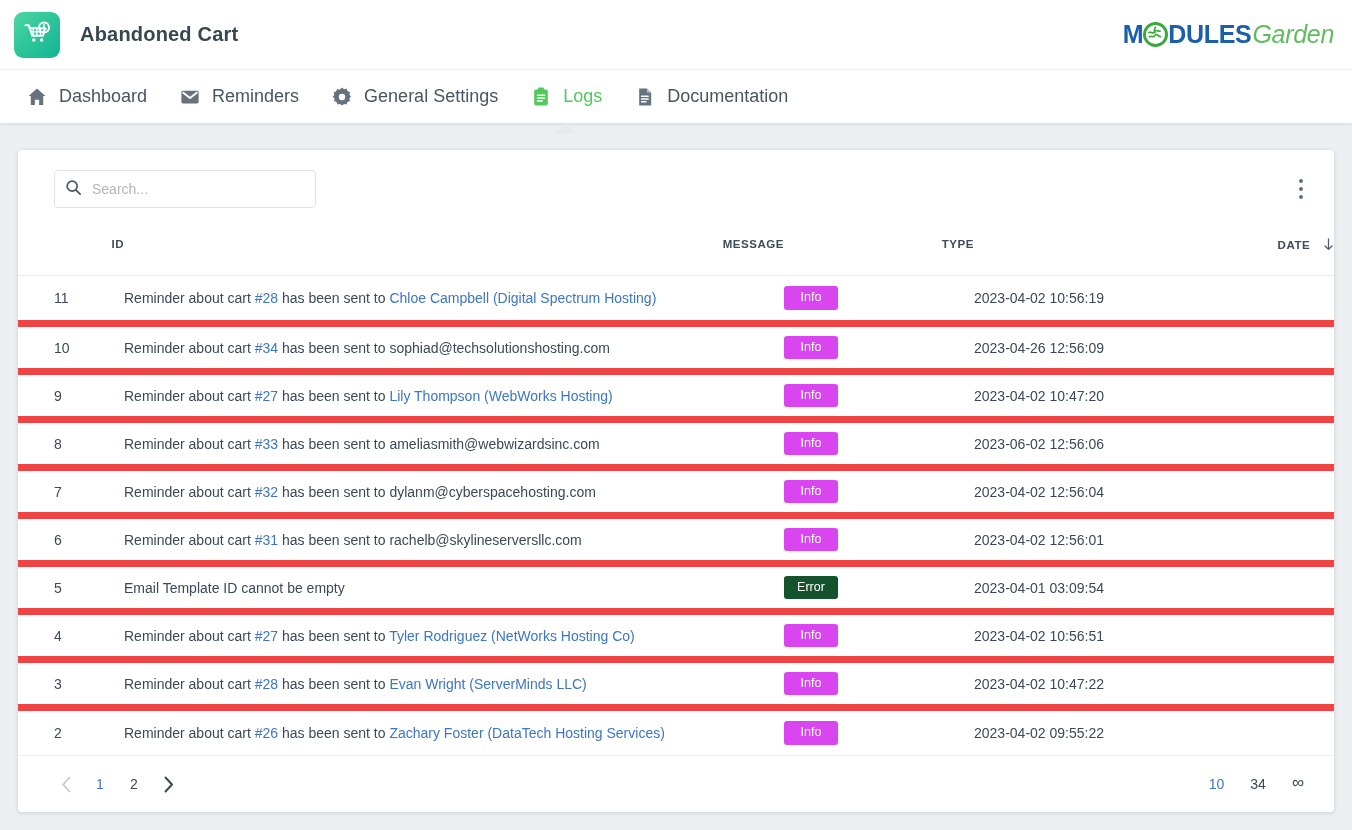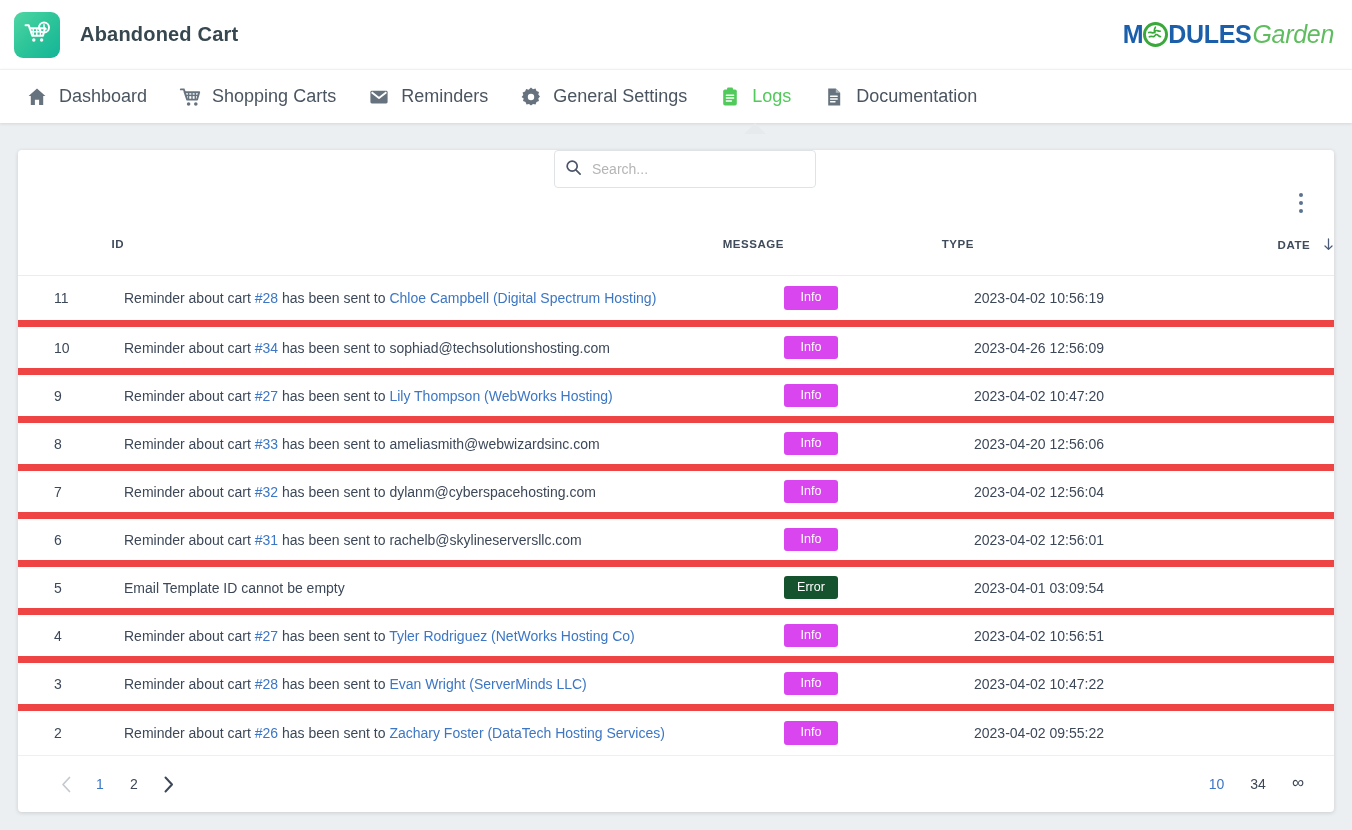--- a/index.html
+++ b/index.html
@@ -101,21 +101,20 @@
     background: #ffffff;
     border-radius: 4px;
     box-shadow: 0 1px 4px rgba(0,0,0,0.14);
     overflow: hidden;
   }
   .card-toolbar {
     height: 78px;
     display: flex;
     align-items: center;
     padding: 0 18px 0 18px;
-    flex-direction: column;
   }
   .search-box {
     width: 262px;
     height: 38px;
     border: 1px solid #dfe3e6;
     border-radius: 4px;
     display: flex;
     align-items: center;
     padding: 0 10px;
     gap: 10px;
@@ -244,33 +243,20 @@
 
   <div class="nav-item">
     <span class="nav-ico">
       <svg width="22" height="22" viewBox="0 0 22 22">
           <path d="M11 2.6 2.6 10h2.2v9h4.1v-5.2h4.2V19h4.1v-9h2.2L11 2.6z" fill="#66737f"></path>
         </svg>
     </span>
     <span>Dashboard</span>
   </div>
 
-  <div class="nav-item">
-    <span class="nav-ico">
-      <svg width="22" height="22" viewBox="0 0 22 22">
-        <path d="M1.8 3.4h3l1 2.6" stroke="#66737f" stroke-width="1.9" fill="none" stroke-linecap="round"></path>
-        <path d="M5.6 6.2h14.6l-2.1 7.4H8.2L5.6 6.2z" fill="none" stroke="#66737f" stroke-width="1.9" stroke-linejoin="round"></path>
-        <path d="M6.9 9.4h12.4" stroke="#66737f" stroke-width="1.5"></path>
-        <path d="M9.6 6.6v6.6M13 6.6v6.6M16.3 6.6v6.6" stroke="#66737f" stroke-width="1.4"></path>
-        <circle cx="9.6" cy="18" r="1.8" fill="#66737f"></circle>
-        <circle cx="16.8" cy="18" r="1.8" fill="#66737f"></circle>
-      </svg>
-    </span>
-    <span>Shopping Carts</span>
-  </div>
 
   <div class="nav-item">
     <span class="nav-ico">
       <svg width="22" height="22" viewBox="0 0 22 22">
         <rect x="2.4" y="4.8" width="17.2" height="12.6" rx="1.4" fill="#66737f"></rect>
         <path d="M3.6 6.2 11 12l7.4-5.8" fill="none" stroke="#ffffff" stroke-width="1.9" stroke-linejoin="round"></path>
       </svg>
     </span>
     <span>Reminders</span>
   </div>
@@ -360,21 +346,21 @@
         <tr>
           <td class="c-id">9</td>
           <td class="c-msg"><span>Reminder about cart </span><span class="lnk">#27</span><span> has been sent to </span><span class="lnk">Lily Thompson (WebWorks Hosting)</span></td>
           <td class="c-type"><span class="badge info">Info</span></td>
           <td class="c-date">2023-04-02 10:47:20</td>
         </tr>
         <tr>
           <td class="c-id">8</td>
           <td class="c-msg"><span>Reminder about cart </span><span class="lnk">#33</span><span> has been sent to </span><span>ameliasmith@webwizardsinc.com</span></td>
           <td class="c-type"><span class="badge info">Info</span></td>
-          <td class="c-date">2023-04-20 12:56:06</td>
+          <td class="c-date">2023-06-02 12:56:06</td>
         </tr>
         <tr>
           <td class="c-id">7</td>
           <td class="c-msg"><span>Reminder about cart </span><span class="lnk">#32</span><span> has been sent to </span><span>dylanm@cyberspacehosting.com</span></td>
           <td class="c-type"><span class="badge info">Info</span></td>
           <td class="c-date">2023-04-02 12:56:04</td>
         </tr>
         <tr>
           <td class="c-id">6</td>
           <td class="c-msg"><span>Reminder about cart </span><span class="lnk">#31</span><span> has been sent to </span><span>rachelb@skylineserversllc.com</span></td>

